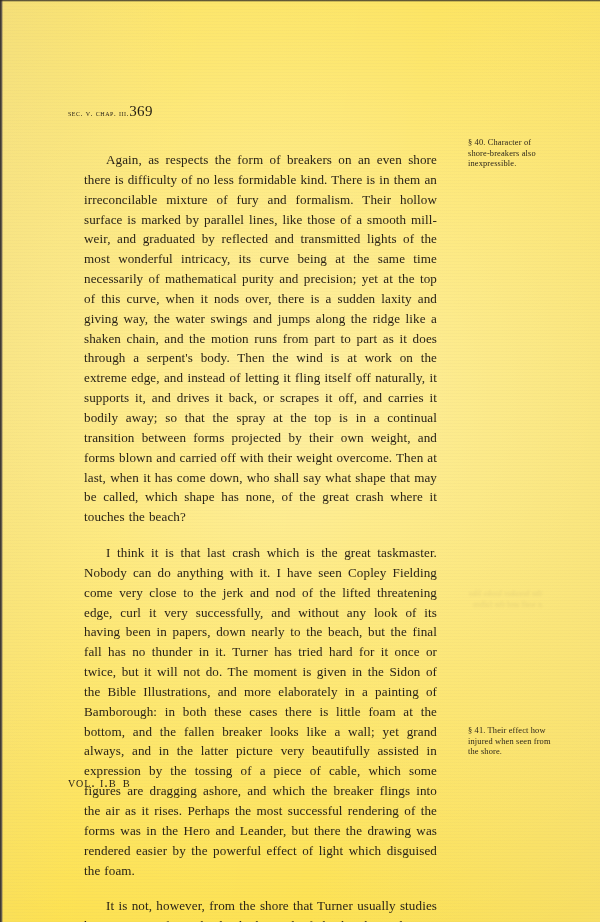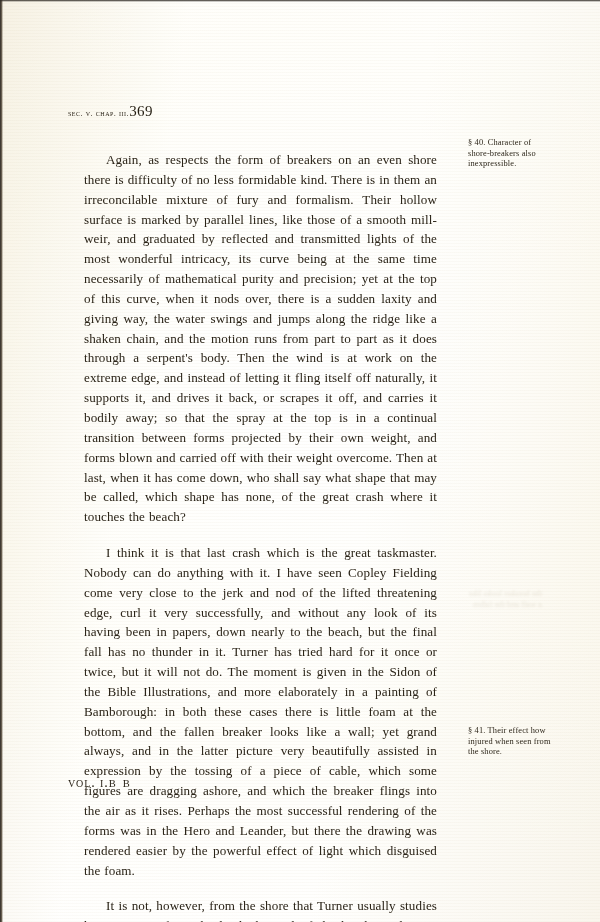--- a/index.html
+++ b/index.html
@@ -12,21 +12,21 @@
     height: 922px;
     overflow: hidden;
     font-family: "Liberation Serif", serif;
   }
 
   .scan {
     position: relative;
     width: 600px;
     height: 922px;
     box-sizing: border-box;
-    background: #ffffff;
+    background: #fde047;
     overflow: hidden;
   }
 
   
   .paper-tone {
     position: absolute;
     inset: 0;
     pointer-events: none;
     background:
       radial-gradient(ellipse 120% 85% at 50% 42%,

